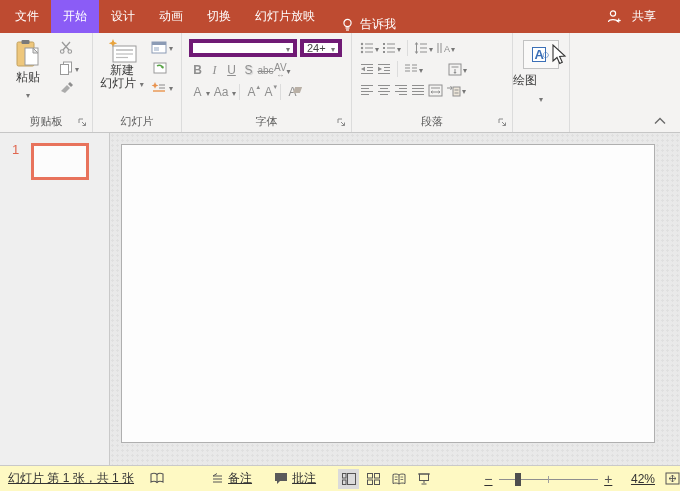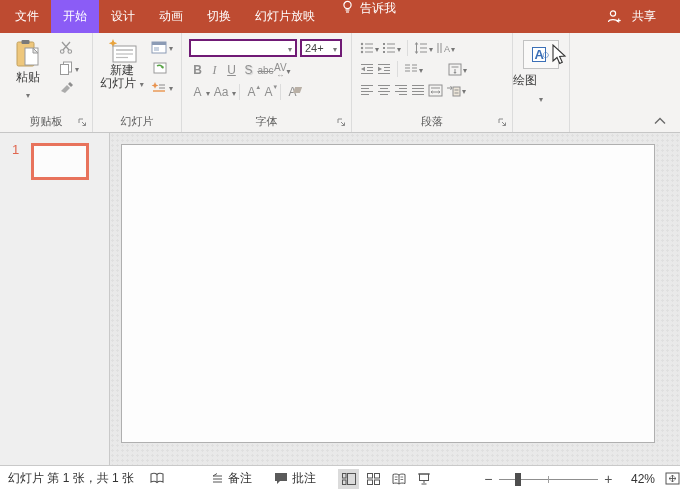--- a/index.html
+++ b/index.html
@@ -10,21 +10,21 @@
     -webkit-font-smoothing:antialiased;
   }
   
   .titlebar{
     position:absolute;top:0;left:0;width:680px;height:33px;
     background:#BE4B31;display:flex;align-items:stretch;color:#fff;font-size:12px;
   }
   .tab{display:flex;align-items:center;padding:0 12px;white-space:nowrap;}
   .tab.selected{background:#8b5cf6;}
   .tab:first-child{margin-left:3px;}
-  .tellme{display:flex;align-items:flex-start;gap:6px;padding:0 10px;margin-left:4px;}
+  .tellme{display:flex;align-items:flex-end;gap:6px;padding:0 10px;margin-left:4px;}
   .spacer{flex:1;}
   .share{display:flex;align-items:center;gap:10px;padding:0 10px;margin-right:14px;}
   .ticon{display:inline-flex;}
   
   .ribbon{
     position:absolute;top:33px;left:0;width:680px;height:100px;
     background:#F4F3F2;border-bottom:1px solid #C6C6C6;box-sizing:border-box;
     display:flex;font-size:12px;color:#3B3B3B;
   }
   .rgroup{position:relative;border-right:1px solid #DCDCDC;box-sizing:border-box;flex-shrink:0;}
@@ -42,21 +42,21 @@
   .mini{display:flex;align-items:center;gap:2px;}
   
   .g-slides{width:89px;}
   .slides-inner{display:flex;padding:5px 2px 0 6px;gap:6px;}
   .newslide{width:46px;text-align:center;line-height:13px;}
   .slides-col{display:flex;flex-direction:column;gap:6px;margin-top:2px;}
   
   .g-font{width:170px;}
   .font-inner{padding:6px 5px 0 7px;}
   .comborow{display:flex;gap:3px;}
-  .combo{background:#fff;border:2px solid #701a75;height:18px;display:flex;align-items:center;
+  .combo{background:#fff;border:4px solid #701a75;height:18px;display:flex;align-items:center;
          justify-content:space-between;padding:0 3px;font-size:11px;color:#444;box-sizing:border-box;}
   .combo-name{width:108px;}
   .combo-size{width:42px;}
   .fbrow{display:flex;align-items:center;margin-top:4px;height:18px;}
   .fbtn{width:17px;text-align:center;font-size:12px;color:#8F8F8F;position:relative;}
   .fbtn.b{font-weight:bold;}
   .fbtn.i{font-style:italic;font-family:"Liberation Serif",serif;}
   .fbtn.u{text-decoration:underline;}
   .fbtn.s{text-shadow:1px 1px 1px #ccc;}
   .fbtn.abc{font-size:10px;text-decoration:line-through;}
@@ -89,22 +89,22 @@
     background-image:radial-gradient(#DFDFDF 1px,transparent 1.2px);
     background-size:5px 5px;
   }
   .thumb-panel{position:absolute;left:0;top:0;width:110px;height:332px;background:#EFEFEF;border-right:1px solid #C9C9C9;box-sizing:border-box;}
   .slide-num{position:absolute;left:12px;top:9px;color:#E0664F;font-size:13px;}
   .thumb{position:absolute;left:31px;top:10px;width:52px;height:31px;background:#FCFCFC;border:3px solid #E8735C;}
   .canvas{position:absolute;left:121px;top:11px;width:534px;height:299px;background:#FDFDFD;border:1px solid #AFAFAF;box-sizing:border-box;}
   
   .statusbar{
     position:absolute;top:465px;left:0;width:680px;height:26px;
-    background:#ffffff;border-top:1px solid #C9C9C9;box-sizing:border-box;
-    display:flex;align-items:center;font-size:12px;color:#333;
+    background:#fef9c3;border-top:1px solid #C9C9C9;box-sizing:border-box;
+    display:flex;align-items:center;font-size:12px;color:#333;text-decoration:underline;
   }
   .sb-item{display:flex;align-items:center;gap:4px;white-space:nowrap;}
   .sb-info{margin-left:8px;}
   .sb-spell{margin-left:16px;}
   .sb-notes{margin-left:46px;}
   .sb-comments{margin-left:22px;}
   .viewbtn{display:flex;align-items:center;justify-content:center;width:22px;height:20px;}
   .viewbtn.selected{background:#DBDBDB;}
   .v-normal{margin-left:22px;}
   .zoom-out{margin-left:50px;color:#555;font-size:14px;}

